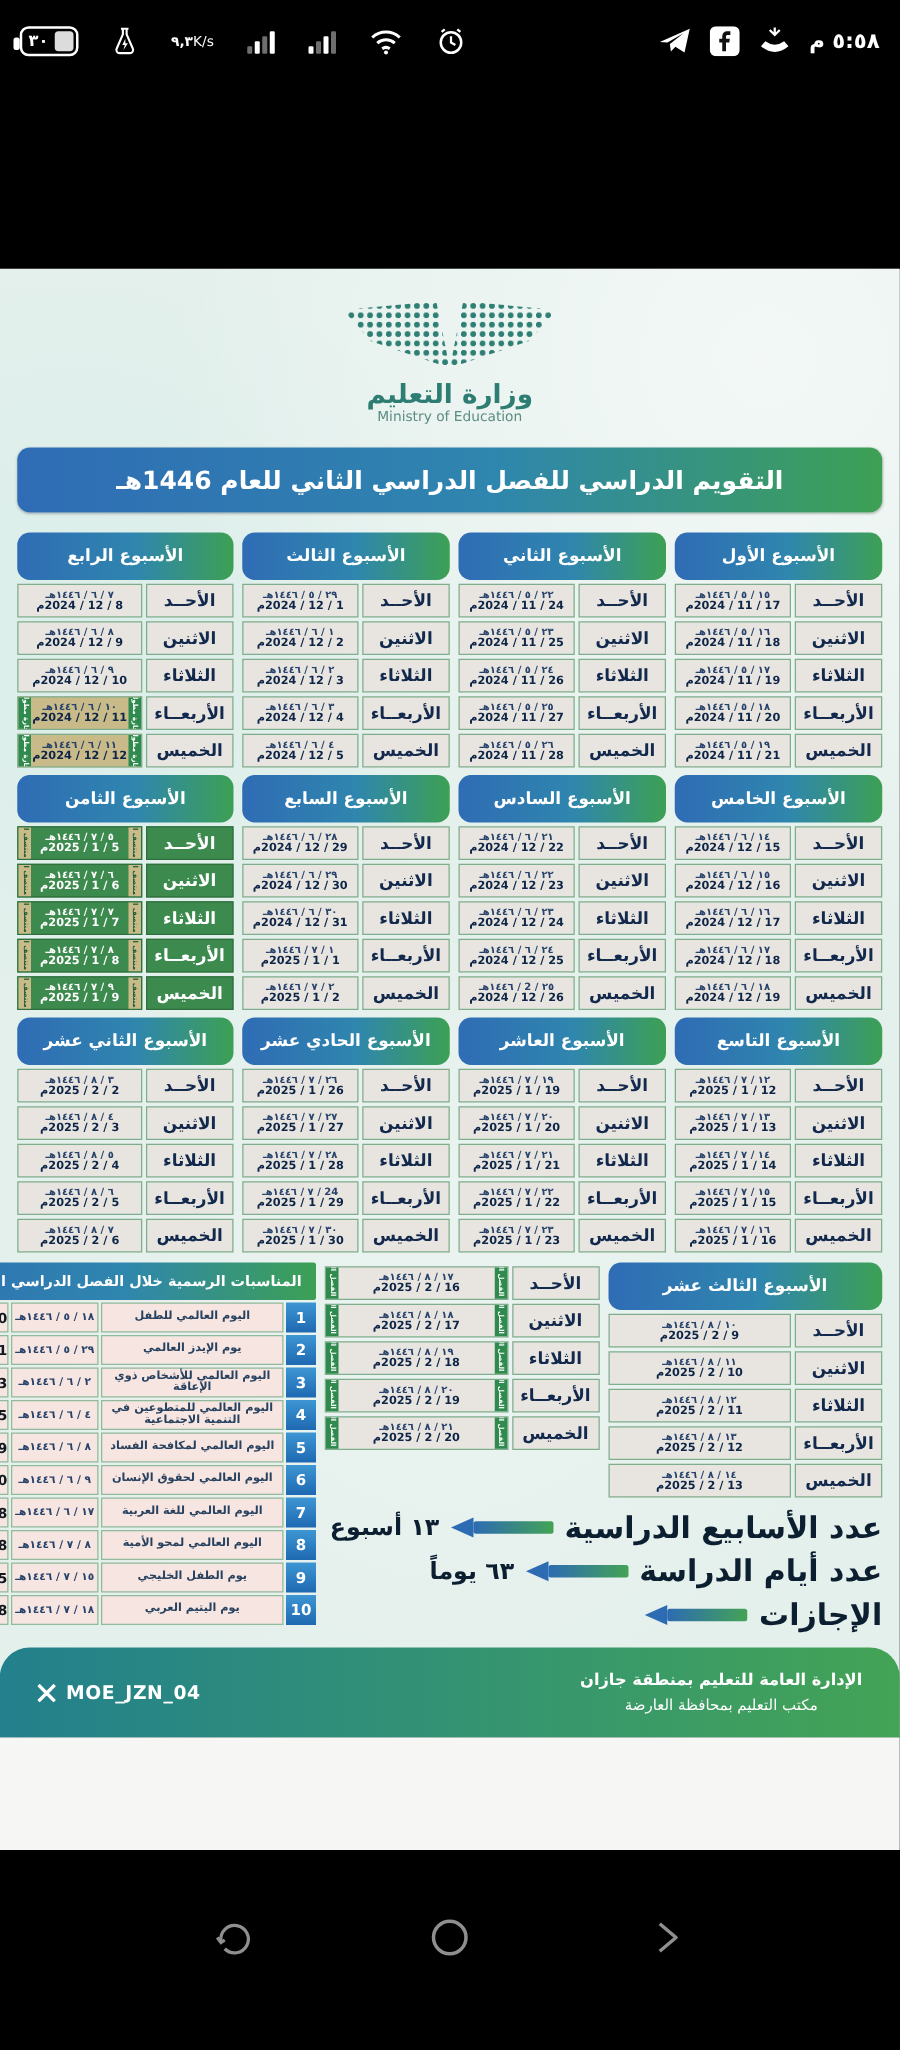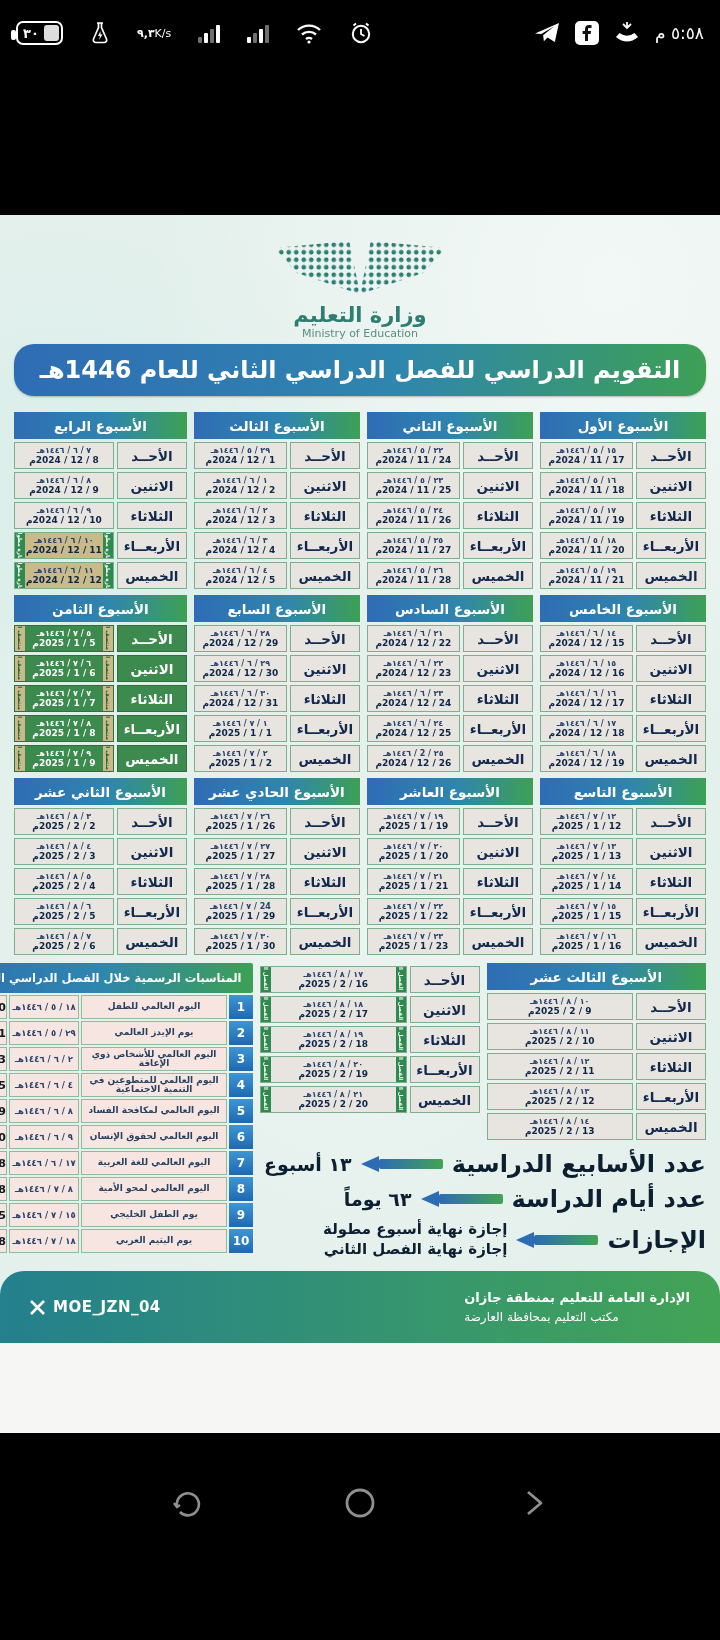--- a/index.html
+++ b/index.html
@@ -11,21 +11,21 @@
   .sb-left{direction:ltr;display:flex;align-items:center;gap:27px}
   .sb-right{direction:rtl;display:flex;align-items:center;gap:15px}
   .batt{width:47px;height:24px;border:2px solid #fff;border-radius:7px;position:relative;display:flex;align-items:center;padding:0 5px;font-size:13px;font-weight:bold}
   .batt::before{content:"";position:absolute;left:-7px;top:7px;width:5px;height:10px;background:#fff;border-radius:2px}
   .batt-fill{position:absolute;right:2px;top:2px;bottom:2px;width:15px;background:#dcdcdc;border-radius:3px}
   .speed{display:flex;flex-direction:row;align-items:center;line-height:1;font-size:11px}
   .speed b{font-size:11px}
   .bars{display:flex;align-items:flex-end;gap:2px;height:20px}
   .bars i{display:block;width:4px;background:#fff;border-radius:1px}
   .bars i.dim{background:#6f6f6f}
-  .time{font-size:17px;font-weight:normal;direction:rtl}
+  .time{font-size:17px;font-weight:bold;direction:rtl}
   svg{display:block}
 
   
   .topgap{height:155px;flex:0 0 auto;background:#000}
   .whitegap{height:90px;flex:0 0 auto;background:#f6f7f5}
   .navbar{direction:ltr;flex:1;background:#000;display:flex;justify-content:center;align-items:flex-start;gap:137px;padding-top:52px}
   .navbtn{width:36px;height:36px;display:flex;align-items:center;justify-content:center}
 
   
   .doc{flex:0 0 auto;padding:0 14px;background:
@@ -35,29 +35,29 @@
     #e4f0ec}
   .logo{padding-top:26px;text-align:center}
   .logo-dots{position:relative;width:180px;height:58px;margin:0 auto}
   .logo-dots::before,.logo-dots::after{content:"";position:absolute;top:0;bottom:0;width:50%;
     background:radial-gradient(circle,#2f7f74 2.1px,transparent 2.6px) 0 0/7.5px 7.5px}
   .logo-dots::before{left:0;clip-path:polygon(5% 12%,88% 0,100% 92%,30% 55%)}
   .logo-dots::after{right:0;clip-path:polygon(12% 0,95% 12%,70% 55%,0 92%)}
   .logo-ar{margin-top:4px;color:#2e7d72;font-size:21px;font-weight:bold}
   .logo-en{color:#5c8c82;font-size:11px}
 
-  .title-banner{margin:4px auto 0;width:692px;height:52px;border-radius:20px;
+  .title-banner{margin:18px auto 0;width:692px;height:52px;border-radius:10px;
     background:linear-gradient(90deg,#2f6cb5 0%,#2f86ae 55%,#3da054 100%);
-    display:flex;align-items:center;justify-content:center;color:#fff;font-size:24px;font-weight:bold;
+    display:flex;align-items:center;justify-content:center;color:#fff;font-size:20px;font-weight:bold;
     box-shadow:0 1px 2px rgba(0,0,0,.25)}
 
   
   .weeks-grid{margin-top:16px;display:grid;grid-template-columns:repeat(4,1fr);gap:6px 7px}
-  .week-header{height:27px;background:linear-gradient(90deg,#2f6cb5 0%,#2f86ae 55%,#3da054 100%);
-    display:flex;align-items:center;justify-content:center;color:#fff;font-weight:bold;font-size:13.5px;white-space:nowrap;border-radius:0}
+  .week-header{height:38px;background:linear-gradient(90deg,#2f6cb5 0%,#2f86ae 55%,#3da054 100%);
+    display:flex;align-items:center;justify-content:center;color:#fff;font-weight:bold;font-size:13.5px;white-space:nowrap;border-radius:10px}
   .day-row{display:flex;gap:3px;margin-top:3px;height:27px}
   .day-name{flex:0 0 70px;background:#e8e5e0;border:1px solid #7fae8e;display:flex;align-items:center;justify-content:center;
     font-weight:bold;font-size:13.5px;color:#12294d;white-space:nowrap}
   .date-cell{flex:1;background:#e8e5e0;border:1px solid #7fae8e;position:relative;display:flex;align-items:center;justify-content:center}
   .dates{display:flex;flex-direction:column;align-items:center;line-height:1.15}
   .hijri{font-size:8px;color:#27426b;font-weight:bold;white-space:nowrap}
   .greg{font-size:9px;color:#0e2547;font-weight:bold;white-space:nowrap}
   .tan-cell{background:#c9ba8a}
   .green-cell{background:#3d8a4f;border-color:#2f6f3e;color:#fff}
   .date-cell.green-cell .hijri,.date-cell.green-cell .greg{color:#fff}
@@ -91,21 +91,21 @@
   .arrow{position:relative;width:82px;height:16px;margin:0 9px;flex:0 0 auto}
   .arrow .bar{position:absolute;right:0;top:3px;width:64px;height:10px;border-radius:2px;
     background:linear-gradient(270deg,#43a355,#2d6bb3)}
   .arrow .head{position:absolute;left:0;top:0;width:0;height:0;
     border-top:8px solid transparent;border-bottom:8px solid transparent;border-right:18px solid #2d6bb3}
 
   
   .footer{direction:ltr;margin:12px -14px 0;height:72px;background:linear-gradient(90deg,#23808d,#3a9a68 70%,#43a355);
     border-radius:24px 24px 0 0;display:flex;align-items:center;justify-content:space-between;padding:0 30px;color:#fff}
   .handle{display:flex;align-items:center;gap:8px;font-size:15px;font-weight:bold;letter-spacing:.5px}
-  .footer-lines{text-align:left;direction:rtl;line-height:1.5}
+  .footer-lines{text-align:center;direction:rtl;line-height:1.5}
   .footer-l1{font-size:13px;font-weight:bold}
   .footer-l2{font-size:12px}
 </style>
 </head>
 <body>
 
 <div class="screen">
 
   <div class="statusbar">
     <div class="sb-left">
@@ -951,24 +951,20 @@
                 <i class="bar"></i>
               </span>
             <span class="sum-value">٦٣ يوماً</span>
           </div>
           <div class="sum-line">
             <span class="sum-label">الإجازات</span>
             <span class="arrow">
                 <i class="head"></i>
                 <i class="bar"></i>
               </span>
-            <span class="sum-value stack">
-              <span style="display:block">إجازة نهاية أسبوع مطولة</span>
-              <span style="display:block">إجازة نهاية الفصل الثاني</span>
-            </span>
           </div>
         </div>
       </div>
       <div class="occasions">
         <div class="occ-header">المناسبات الرسمية خلال الفصل الدراسي الثاني 1446هـ</div>
         <div id="occRows">
             <div class="occ-row">
               <div class="occ-num">1</div>
               <div class="occ-cell occ-name">اليوم العالمي للطفل</div>
               <div class="occ-cell occ-hijri">١٨ / ٥ / ١٤٤٦هـ</div>

